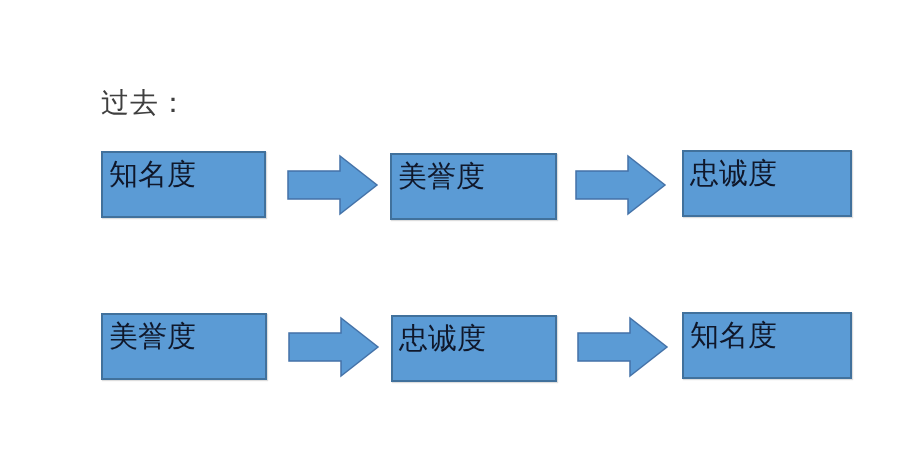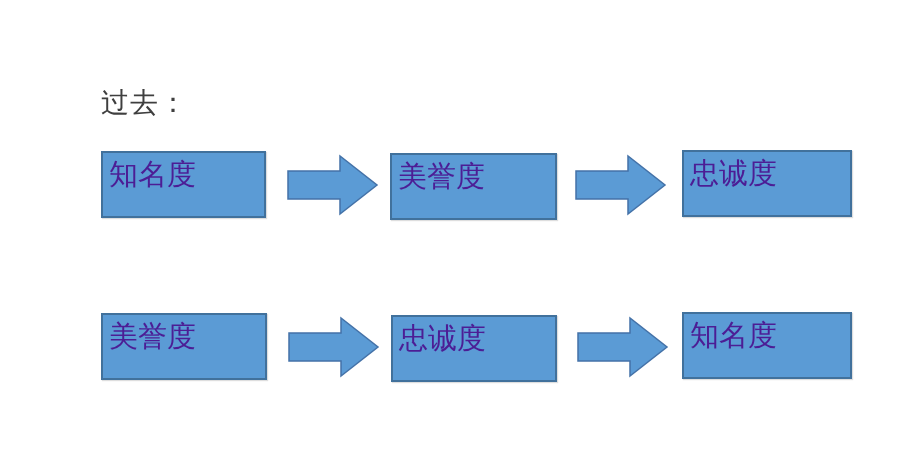--- a/index.html
+++ b/index.html
@@ -31,21 +31,21 @@
     background: #5B9BD5;
     border: 2px solid #41719C;
     box-sizing: content-box;
     box-shadow: 1px 1px 1px rgba(160,160,160,0.35);
   }
   .flow-box .box-label {
     display: block;
     padding: 3px 2px 0 6px;
     font-size: 29px;
     line-height: 1.25;
-    color: #4c1d95;
+    color: #0f172a;
     white-space: nowrap;
   }
   .arrow {
     position: absolute;
     width: 92px;
     height: 62px;
   }
   
   #label-past    { top: 84px;  }
   #r1b1 { left: 101px; top: 151px; }

